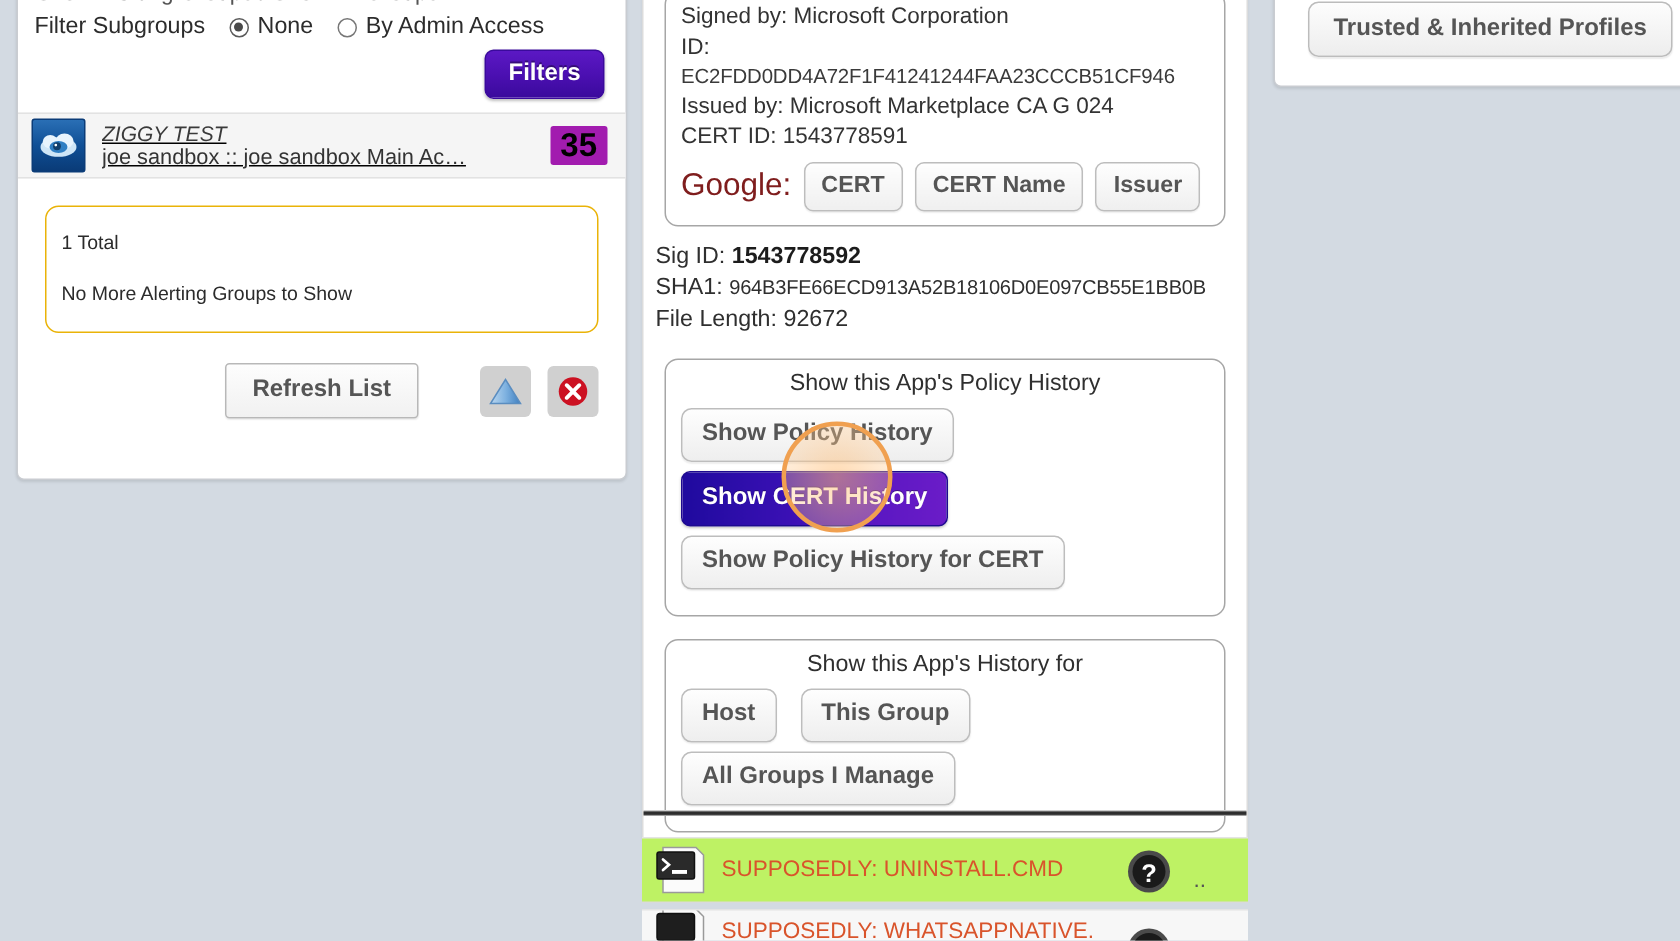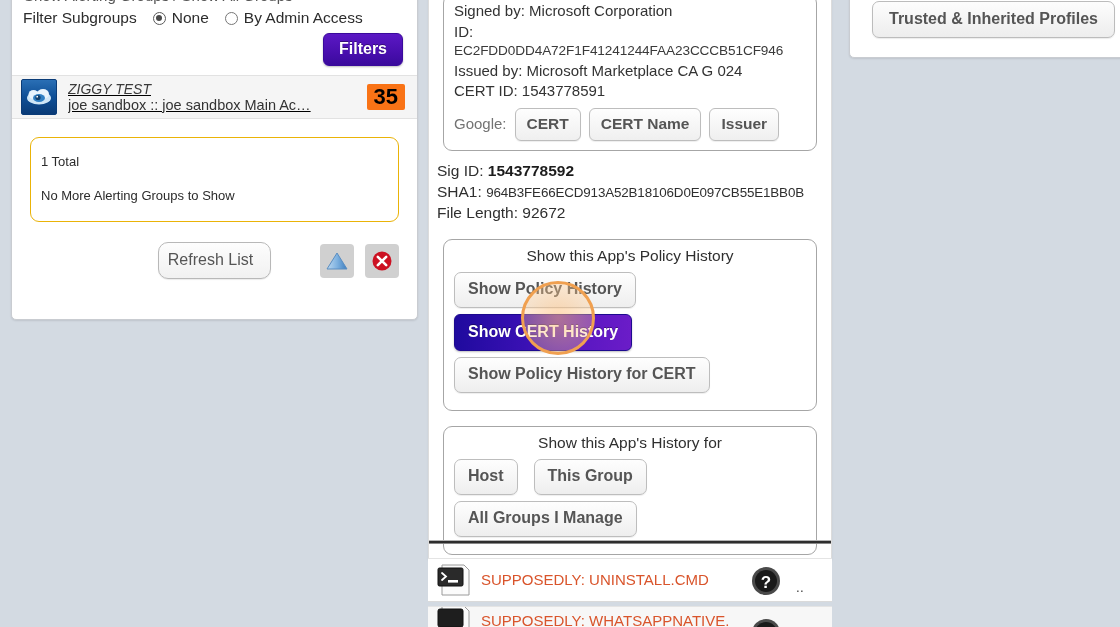--- a/index.html
+++ b/index.html
@@ -71,43 +71,43 @@
   .group-text { flex: 1 1 auto; min-width: 0; line-height: 1.15; text-decoration: underline; }
   .group-name {
     font-style: italic; font-size: 14px; color: #3a3a3a; font-weight: 500;
     white-space: nowrap; overflow: hidden; text-overflow: ellipsis;
   }
   .group-sub {
     font-size: 14.5px; color: #333;
     white-space: nowrap; overflow: hidden; text-overflow: ellipsis;
   }
   .group-count {
-    background: #f97316; color: #000; font-size: 22px; font-weight: bold;
+    background: #a21caf; color: #000; font-size: 22px; font-weight: bold;
     padding: 0px 7px 1px 7px; border-radius: 2px; margin-left: 8px;
     line-height: 1.18;
   }
 
   .total-box {
     margin: 18px 18px 0 18px;
     border: 1px solid #eab308; border-radius: 9px;
     padding: 16px 10px 18px 10px;
     text-align: left;
     font-size: 13px; color: #2b2b2b;
   }
   .total-box .tb1 { margin-bottom: 19px; }
 
   .action-row {
     display: flex; align-items: center; justify-content: center;
     margin-top: 20px; position: relative; padding: 0 18px;
   }
   .btn-refresh {
     background: linear-gradient(to bottom, #fdfdfd 0%, #f1f1f1 100%);
-    border: 1px solid #b8b8b8; border-radius: 10px;
-    font-size: 16px; font-weight: normal; color: #555;
-    padding: 8px 17px 9px 9px; cursor: pointer;
+    border: 1px solid #b8b8b8; border-radius: 3px;
+    font-size: 16px; font-weight: bold; color: #555;
+    padding: 8px 17px 9px 17px; cursor: pointer;
     box-shadow: 0 1px 1px rgba(0,0,0,.08);
   }
   .icon-btns { position: absolute; right: 18px; display: flex; gap: 11px; }
   .icon-btn {
     width: 34px; height: 34px; border-radius: 4px;
     background: #d0d0d0;
     display: flex; align-items: center; justify-content: center;
     cursor: pointer;
   }
 
@@ -122,21 +122,21 @@
   }
   .cert-box {
     margin: 4px 14px 0 14px;
     border: 1px solid #a6a6a6; border-radius: 9px;
     padding: 6px 10px 9px 10px;
     font-size: 15px; color: #333; line-height: 1.37;
     overflow: hidden;
   }
   .cert-box .mono { font-size: 13.6px; letter-spacing: -0.1px; color: #3a3a3a; }
   .google-row { display: flex; align-items: center; margin-top: 6px; gap: 8px; }
-  .google-row .glabel { font-size: 15px; color: #737373; }
+  .google-row .glabel { font-size: 21px; color: #7f1d1d; }
   .btn-g {
     background: linear-gradient(to bottom, #fefefe 0%, #efefef 100%);
     border: 1px solid #bdbdbd; border-radius: 6px;
     font-size: 15.5px; font-weight: bold; color: #555;
     padding: 6px 11px 7px 11px; cursor: pointer;
     box-shadow: 0 1px 1px rgba(0,0,0,.07);
   }
 
   .info-lines { padding: 10px 14px 0 8px; font-size: 15.5px; color: #2f2f2f; line-height: 1.35; }
   .info-lines b { font-weight: bold; color: #1c1c1c; }
@@ -170,21 +170,21 @@
   .divider-strong {
     position: absolute; left: 0; right: 0; top: 550px;
     height: 4px;
     background: linear-gradient(to bottom, #ffffff 0%, #2e2e2e 35%, #2e2e2e 72%, #cfcfcf 100%);
   }
 
   
   .bot-list { position: absolute; left: 428px; top: 558px; width: 404px; }
   .bot-row {
     display: flex; align-items: center;
-    background: #ffffff;
+    background: #bef264;
     border-top: 1px solid #e4e4e4; border-bottom: 1px solid #dadada;
     padding: 4px 8px 4px 6px;
     height: 44px; overflow: hidden; position: relative;
   }
   .bot-row.second { background: #f7f7f7; margin-top: 4px; }
   .file-icon {
     width: 38px; height: 36px; flex: 0 0 38px; margin-right: 9px;
     position: relative;
   }
   .bot-text { flex: 1 1 auto; min-width: 0; line-height: 1.16; }

